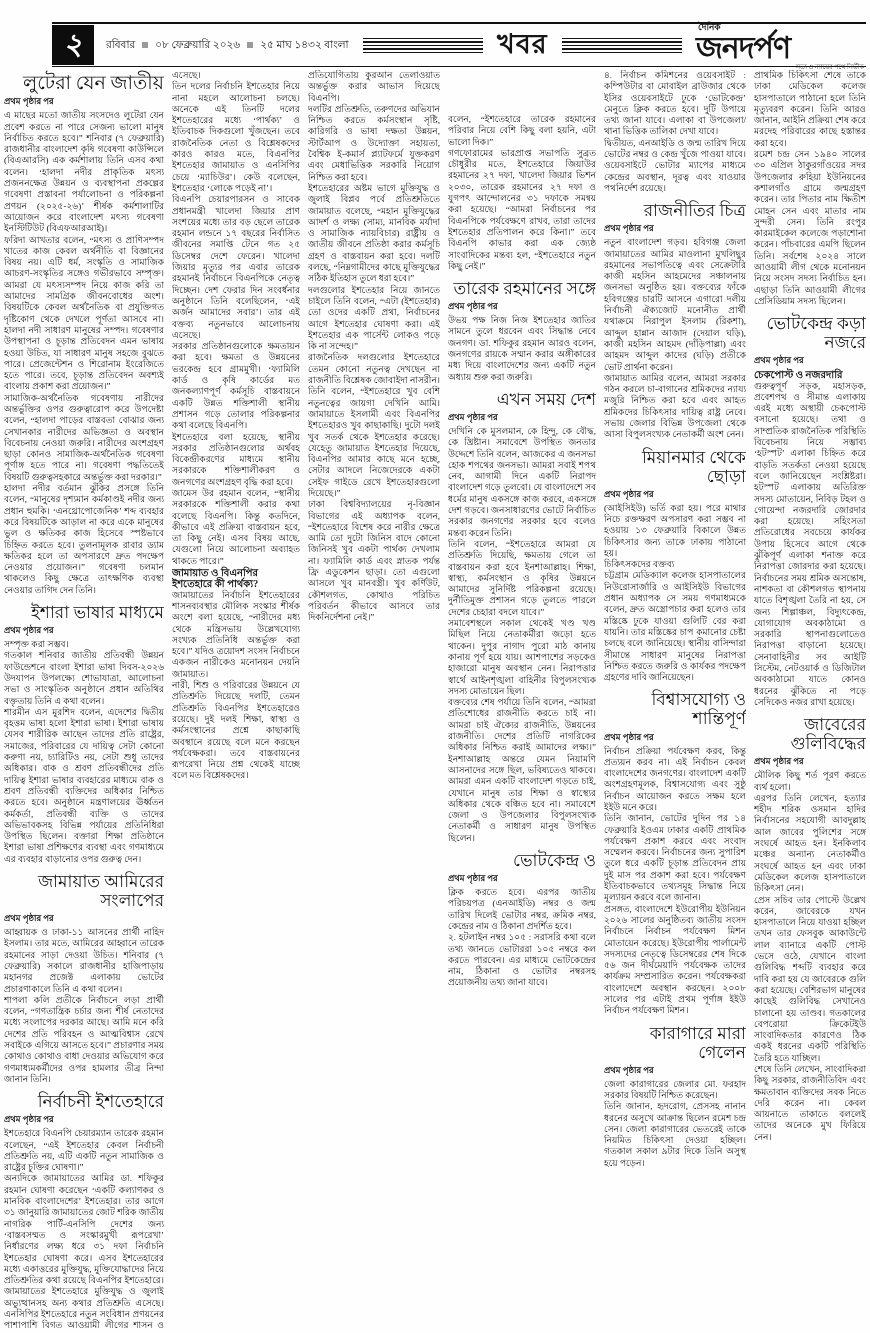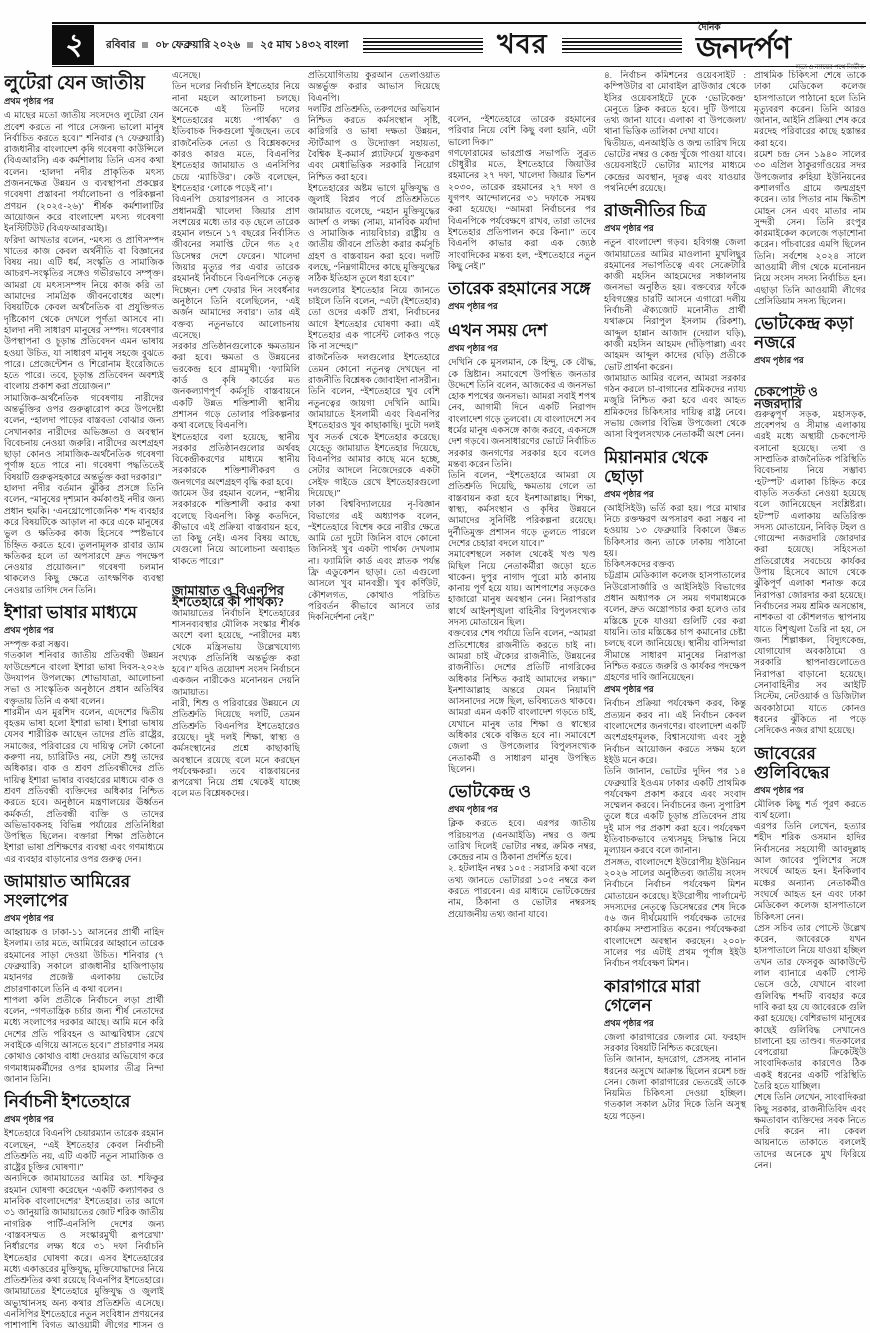--- a/index.html
+++ b/index.html
@@ -5,21 +5,21 @@
   html,body{margin:0;padding:0;background:#e8e8e4;}
   .page{position:relative;width:870px;height:1333px;margin:0 auto;background:#fefefe;
         color:#151515;font-family:"Liberation Serif","DejaVu Serif",serif;overflow:hidden;}
   
   .hdr{position:absolute;left:52px;right:4px;top:22px;height:42px;
        border-top:2px solid #111;border-bottom:1.5px solid #111;
        display:flex;align-items:center;}
   .pagenum{width:42px;height:40px;background:#0d0d0d;color:#fff;
            display:flex;align-items:center;justify-content:center;
            font-size:29px;font-weight:bold;font-style:italic;flex:0 0 auto;}
-  .dateline{font-size:10.5px;font-weight:bold;white-space:nowrap;padding:0 10px 0 12px;
+  .dateline{font-size:10.5px;font-weight:normal;white-space:nowrap;padding:0 10px 0 12px;
             display:flex;align-items:center;gap:7px;text-align:center;}
   .sq{display:inline-block;width:6px;height:6px;background:#9a9a9a;}
   .lines{height:15px;flex:1 1 aupx;background:repeating-linear-gradient(to bottom,#171717 0 1.3px,transparent 1.3px 3.5px);}
   .lines.l{flex:1;max-width:150px;margin-left:4px;}
   .lines.r{flex:1;max-width:215px;margin-right:14px;}
   .section{font-size:27px;font-weight:bold;padding:0 14px;letter-spacing:1px;}
   .mast{flex:0 0 auto;width:168px;text-align:left;line-height:1;position:relative;top:2px;padding-right:2px;}
   .mast .pre{font-size:9px;font-weight:bold;margin:0 0 1px 2px;}
   .mast .ttl{font-size:30px;font-weight:900;letter-spacing:-1px;
              font-family:"Liberation Sans","DejaVu Sans",sans-serif;}
@@ -28,27 +28,27 @@
   .columns{position:absolute;left:4px;right:4px;top:70px;bottom:4px;
            display:flex;gap:8px;overflow:hidden;}
   .col{overflow:hidden;height:100%;}
   .col:nth-child(1){width:160px;}
   .col:nth-child(2){width:128px;}
   .col:nth-child(3){width:132px;}
   .col:nth-child(4){width:148px;margin-top:44px;}
   .col:nth-child(5){width:142px;}
   .col:nth-child(6){width:112px;}
   .blk{width:100%;}
-  .headline{font-size:17px;font-weight:bold;text-align:left;line-height:1.12;
+  .headline{font-size:17px;font-weight:normal;text-align:right;line-height:1.12;
             margin:7px 0 2px 0;}
   .headline.h-lg{font-size:19px;margin-top:2px;}
   .kicker{font-size:8.5px;font-weight:bold;margin:0 0 1px 0;}
   .body{font-size:9px;line-height:11.3px;text-align:justify;white-space:pre-line;
         word-break:break-word;}
-  .subhead{font-size:13px;font-weight:bold;line-height:11.3px;margin-top:18px;}
+  .subhead{font-size:10px;font-weight:bold;line-height:11.3px;margin-top:0;}
 </style>
 </head>
 <body>
 
 <div class="page">
 
   <div class="hdr">
     <div class="pagenum">
       <span>২</span>
     </div>
@@ -109,20 +109,21 @@
 দলগুলোর ইশতেহার নিয়ে জানতে চাইলে তিনি বলেন, “এটা (ইশতেহার) তো ওদের একটি প্রথা, নির্বাচনের আগে ইশতেহার ঘোষণা করা। এই ইশতেহার এক পার্সেন্ট লোকও পড়ে কি না সন্দেহ।”
 রাজনৈতিক দলগুলোর ইশতেহারে তেমন কোনো নতুনত্ব দেখছেন না রাজনীতি বিশ্লেষক জোবাইদা নাসরীন।
 তিনি বলেন, “ইশতেহারে খুব বেশি নতুনত্বের জায়গা দেখিনি আমি। জামায়াতে ইসলামী এবং বিএনপির ইশতেহারও খুব কাছাকাছি। দুটো দলই খুব সতর্ক থেকে ইশতেহার করেছে। যেহেতু জামায়াত ইশতেহার দিয়েছে, বিএনপির আমার কাছে মনে হচ্ছে, সেটার আদলে নিজেদেরকে একটা সেইফ গাইডে রেখে ইশতেহারগুলো দিয়েছে।”
 ঢাকা বিশ্ববিদ্যালয়ের নৃ-বিজ্ঞান বিভাগের এই অধ্যাপক বলেন, “ইশতেহারে বিশেষ করে নারীর ক্ষেত্রে আমি তো দুটো জিনিস বাদে কোনো জিনিসই খুব একটা পার্থক্য দেখলাম না। ফ্যামিলি কার্ড এবং স্নাতক পর্যন্ত ফ্রি এডুকেশন ছাড়া। তো এগুলো আসলে খুব মানবস্ত্রী। খুব কর্ণিউট, কৌশলগত, কোথাও পরিচিত পরিবর্তন কীভাবে আসবে তার দিকনির্দেশনা নেই।”</div>
       </div>
       <div class="col">
         <div class="blk body">বলেন, “ইশতেহারে তারেক রহমানের পরিবার নিয়ে বেশি কিছু বলা হয়নি, এটা ভালো দিক।”
 গণফোরামের ভারপ্রাপ্ত সভাপতি সুব্রত চৌধুরীর মতে, ইশতেহারে জিয়াউর রহমানের ২৭ দফা, খালেদা জিয়ার ভিশন ২০৩০, তারেক রহমানের ২৭ দফা ও যুগপৎ আন্দোলনের ৩১ দফাকে সমন্বয় করা হয়েছে। “আমরা নির্বাচনের পর বিএনপিকে পর্যবেক্ষণে রাখব, তারা তাদের ইশতেহার প্রতিপালন করে কিনা।” তবে বিএনপি কাভার করা এক জ্যেষ্ঠ সাংবাদিকের মন্তব্য হল, “ইশতেহারে নতুন কিছু নেই।”</div>
         <div class="blk headline">তারেক রহমানের সঙ্গে</div>
         <div class="blk kicker">প্রথম পৃষ্ঠার পর</div>
+        <div class="blk body">উভয় পক্ষ নিজ নিজ ইশতেহার জাতির সামনে তুলে ধরবেন এবং সিদ্ধান্ত নেবে জনগণ। ডা. শফিকুর রহমান আরও বলেন, জনগণের রায়কে সম্মান করার অঙ্গীকারের মধ্য দিয়ে বাংলাদেশের জন্য একটি নতুন অধ্যায় শুরু করা জরুরি।</div>
         <div class="blk headline">এখন সময় দেশ</div>
         <div class="blk kicker">প্রথম পৃষ্ঠার পর</div>
         <div class="blk body">দেখিনি কে মুসলমান, কে হিন্দু, কে বৌদ্ধ, কে খ্রিষ্টান। সমাবেশে উপস্থিত জনতার উদ্দেশে তিনি বলেন, আজকের এ জনসভা হোক শপথের জনসভা। আমরা সবাই শপথ নেব, আগামী দিনে একটি নিরাপদ বাংলাদেশ গড়ে তুলবো। যে বাংলাদেশে সব ধর্মের মানুষ একসঙ্গে কাজ করবে, একসঙ্গে দেশ গড়বে। জনসাধারণের ভোটে নির্বাচিত সরকার জনগণের সরকার হবে বলেও মন্তব্য করেন তিনি।
 তিনি বলেন, “ইশতেহারে আমরা যে প্রতিশ্রুতি দিয়েছি, ক্ষমতায় গেলে তা বাস্তবায়ন করা হবে ইনশাআল্লাহ। শিক্ষা, স্বাস্থ্য, কর্মসংস্থান ও কৃষির উন্নয়নে আমাদের সুনির্দিষ্ট পরিকল্পনা রয়েছে। দুর্নীতিমুক্ত প্রশাসন গড়ে তুলতে পারলে দেশের চেহারা বদলে যাবে।”
 সমাবেশস্থলে সকাল থেকেই খণ্ড খণ্ড মিছিল নিয়ে নেতাকর্মীরা জড়ো হতে থাকেন। দুপুর নাগাদ পুরো মাঠ কানায় কানায় পূর্ণ হয়ে যায়। আশপাশের সড়কেও হাজারো মানুষ অবস্থান নেন। নিরাপত্তার স্বার্থে আইনশৃঙ্খলা বাহিনীর বিপুলসংখ্যক সদস্য মোতায়েন ছিল।
 বক্তব্যের শেষ পর্যায়ে তিনি বলেন, “আমরা প্রতিশোধের রাজনীতি করতে চাই না। আমরা চাই ঐক্যের রাজনীতি, উন্নয়নের রাজনীতি। দেশের প্রতিটি নাগরিকের অধিকার নিশ্চিত করাই আমাদের লক্ষ্য।” ইনশাআল্লাহ অন্তরে যেমন নিয়ামণি আসনাদের সঙ্গে ছিল, ভবিষ্যতেও থাকবে। আমরা এমন একটি বাংলাদেশ গড়তে চাই, যেখানে মানুষ তার শিক্ষা ও স্বাস্থ্যের অধিকার থেকে বঞ্চিত হবে না। সমাবেশে জেলা ও উপজেলার বিপুলসংখ্যক নেতাকর্মী ও সাধারণ মানুষ উপস্থিত ছিলেন।</div>
         <div class="blk headline">ভোটকেন্দ্র ও</div>
         <div class="blk kicker">প্রথম পৃষ্ঠার পর</div>
         <div class="blk body">ক্লিক করতে হবে। এরপর জাতীয় পরিচয়পত্র (এনআইডি) নম্বর ও জন্ম তারিখ দিলেই ভোটার নম্বর, ক্রমিক নম্বর, কেন্দ্রের নাম ও ঠিকানা প্রদর্শিত হবে।
 ২. হটলাইন নম্বর ১০৫ : সরাসরি কথা বলে তথ্য জানতে ভোটাররা ১০৫ নম্বরে কল করতে পারবেন। এর মাধ্যমে ভোটকেন্দ্রের নাম, ঠিকানা ও ভোটার নম্বরসহ প্রয়োজনীয় তথ্য জানা যাবে।</div>
@@ -132,20 +133,21 @@
 দ্বিতীয়ত, এনআইডি ও জন্ম তারিখ দিয়ে ভোটের নম্বর ও কেন্দ্র খুঁজে পাওয়া যাবে। ওয়েবসাইটে ভোটার ম্যাপের মাধ্যমে কেন্দ্রের অবস্থান, দূরত্ব এবং যাওয়ার পথনির্দেশ রয়েছে।</div>
         <div class="blk headline">রাজনীতির চিত্র</div>
         <div class="blk kicker">প্রথম পৃষ্ঠার পর</div>
         <div class="blk body">নতুন বাংলাদেশ গড়ব। হবিগঞ্জ জেলা জামায়াতের আমির মাওলানা মুখলিছুর রহমানের সভাপতিত্বে এবং সেক্রেটারি কাজী মহসিন আহমেদের সঞ্চালনায় জনসভা অনুষ্ঠিত হয়। বক্তব্যের ফাঁকে হবিগঞ্জের চারটি আসনে এগারো দলীয় নির্বাচনী ঐক্যজোট মনোনীত প্রার্থী যথাক্রমে নিরাপুল ইসলাম (রিকশা), আব্দুল হান্নান আজাদ (দেয়াল ঘড়ি), কাজী মহসিন আহমদ (দাঁড়িপাল্লা) এবং আহমদ আব্দুল কাদের (ঘড়ি) প্রতীকে ভোট প্রার্থনা করেন।
 জামায়াত আমির বলেন, আমরা সরকার গঠন করলে চা-বাগানের শ্রমিকদের ন্যায্য মজুরি নিশ্চিত করা হবে এবং আহত শ্রমিকদের চিকিৎসার দায়িত্ব রাষ্ট্র নেবে। সভায় জেলার বিভিন্ন উপজেলা থেকে আসা বিপুলসংখ্যক নেতাকর্মী অংশ নেন।</div>
         <div class="blk headline">মিয়ানমার থেকে ছোড়া</div>
         <div class="blk kicker">প্রথম পৃষ্ঠার পর</div>
         <div class="blk body">(আইসিইউ) ভর্তি করা হয়। পরে মাথার নিচে রক্তক্ষরণ অপসারণ করা সম্ভব না হওয়ায় ১৩ ফেব্রুয়ারি বিকালে উন্নত চিকিৎসার জন্য তাকে ঢাকায় পাঠানো হয়।
 চিকিৎসকদের বক্তব্য
 চট্টগ্রাম মেডিক্যাল কলেজ হাসপাতালের নিউরোসার্জারি ও আইসিইউ বিভাগের প্রধান অধ্যাপক সে সময় গণমাধ্যমকে বলেন, দ্রুত অস্ত্রোপচার করা হলেও তার মস্তিষ্কে ঢুকে যাওয়া গুলিটি বের করা যায়নি। তার মস্তিষ্কের চাপ কমানোর চেষ্টা চলছে বলে জানিয়েছে। স্থানীয় বাসিন্দারা সীমান্তে সাধারণ মানুষের নিরাপত্তা নিশ্চিত করতে জরুরি ও কার্যকর পদক্ষেপ গ্রহণের দাবি জানিয়েছেন।</div>
+        <div class="blk headline">বিশ্বাসযোগ্য ও শান্তিপূর্ণ</div>
         <div class="blk kicker">প্রথম পৃষ্ঠার পর</div>
         <div class="blk body">নির্বাচন প্রক্রিয়া পর্যবেক্ষণ করব, কিন্তু প্রত্যয়ন করব না। এই নির্বাচন কেবল বাংলাদেশের জনগণের। বাংলাদেশ একটি অংশগ্রহণমূলক, বিশ্বাসযোগ্য এবং সুষ্ঠু নির্বাচন আয়োজন করতে সক্ষম হলে ইইউ মনে করে।
 তিনি জানান, ভোটের দুদিন পর ১৪ ফেব্রুয়ারি ইওএম ঢাকার একটি প্রাথমিক পর্যবেক্ষণ প্রকাশ করবে এবং সংবাদ সম্মেলন করবে। নির্বাচনের জন্য সুপারিশ তুলে ধরে একটি চূড়ান্ত প্রতিবেদন প্রায় দুই মাস পর প্রকাশ করা হবে। পর্যবেক্ষণ ইতিবাচকভাবে তথ্যসমূহ সিদ্ধান্ত নিয়ে মূল্যায়ন করবে বলে জানান।
 প্রসঙ্গত, বাংলাদেশে ইউরোপীয় ইউনিয়ন ২০২৬ সালের অনুষ্ঠিতব্য জাতীয় সংসদ নির্বাচনে নির্বাচন পর্যবেক্ষণ মিশন মোতায়েন করেছে। ইউরোপীয় পার্লামেন্ট সদস্যদের নেতৃত্বে ডিসেম্বরের শেষ দিকে ৫৬ জন দীর্ঘমেয়াদি পর্যবেক্ষক তাদের কার্যক্রম সম্প্রসারিত করেন। পর্যবেক্ষকরা বাংলাদেশে অবস্থান করছেন। ২০০৮ সালের পর এটাই প্রথম পূর্ণাঙ্গ ইইউ নির্বাচন পর্যবেক্ষণ মিশন।</div>
         <div class="blk headline">কারাগারে মারা গেলেন</div>
         <div class="blk kicker">প্রথম পৃষ্ঠার পর</div>
         <div class="blk body">জেলা কারাগারের জেলার মো. ফরহাদ সরকার বিষয়টি নিশ্চিত করেছেন।
 তিনি জানান, হৃদরোগ, প্রেসসহ নানান ধরনের অসুখে আক্রান্ত ছিলেন রমেশ চন্দ্র সেন। জেলা কারাগারের ভেতরেই তাকে নিয়মিত চিকিৎসা দেওয়া হচ্ছিল। গতকাল সকাল ৯টার দিকে তিনি অসুস্থ হয়ে পড়েন।</div>
       </div>
       <div class="col">

